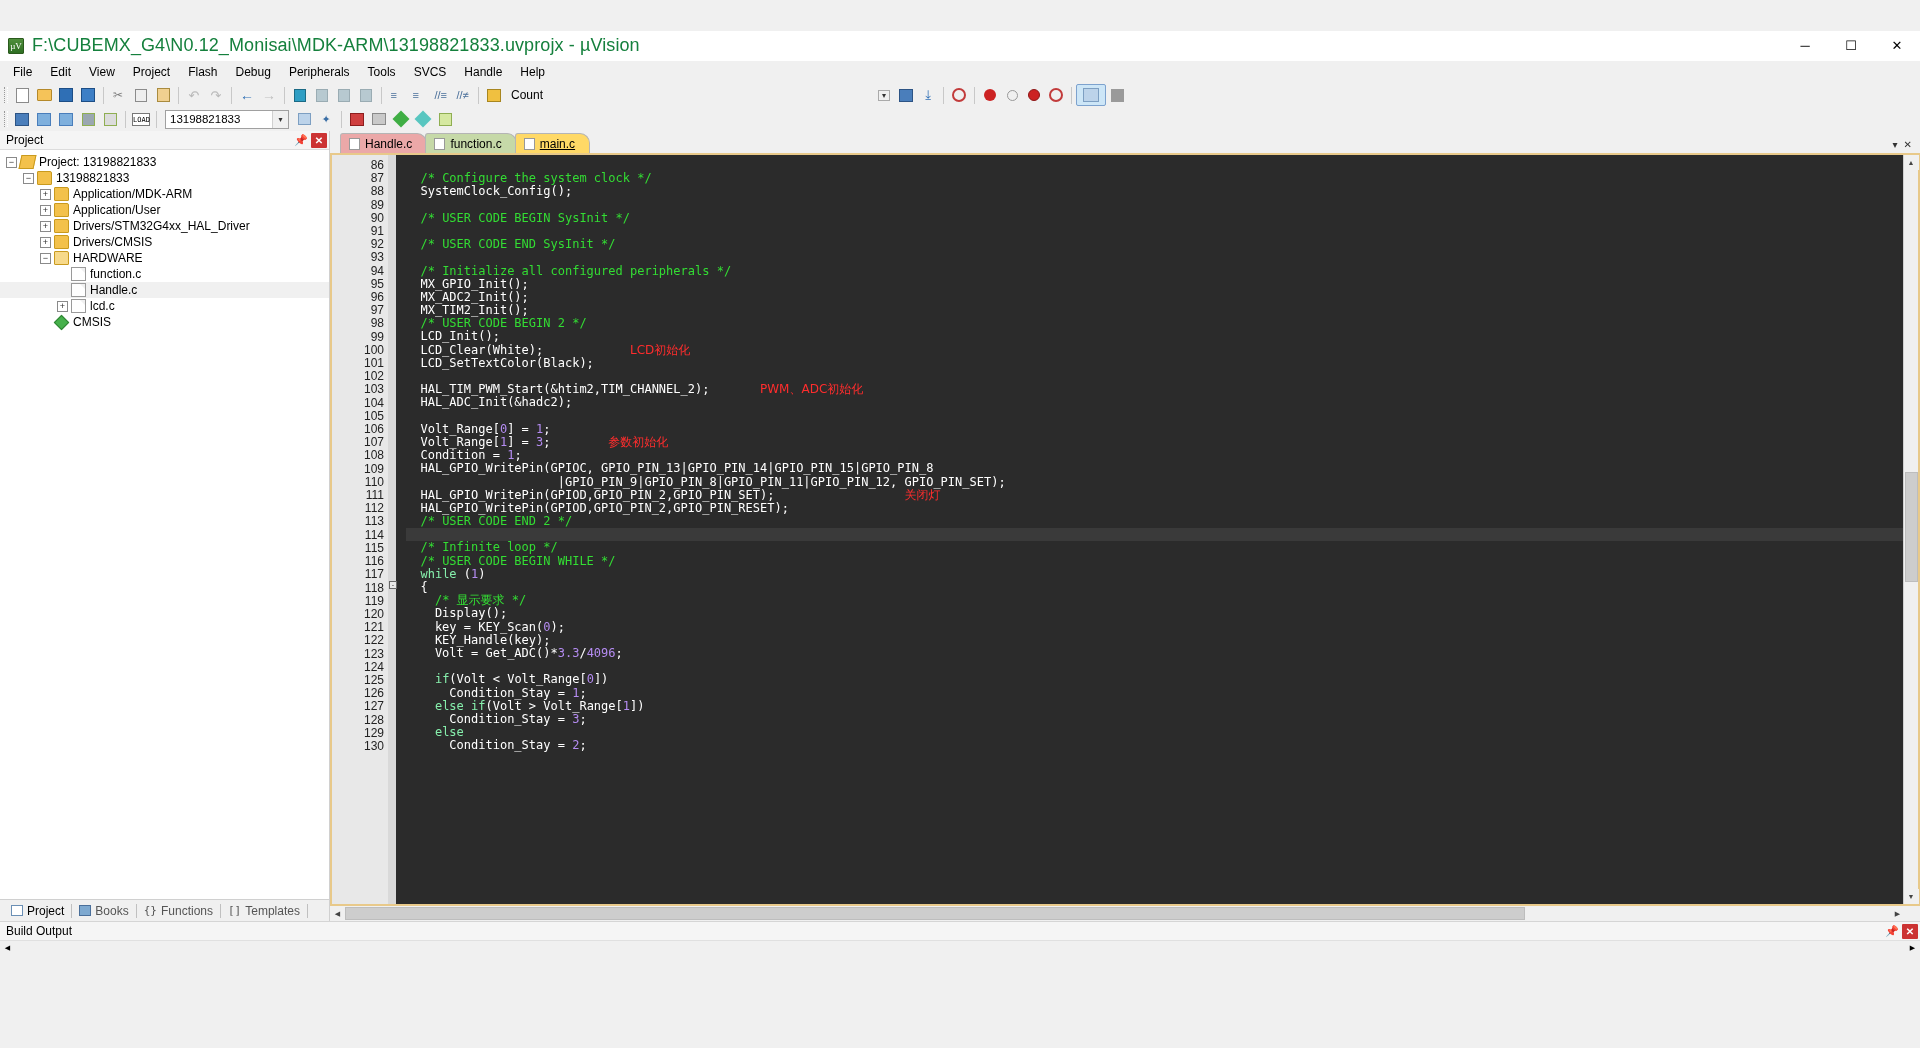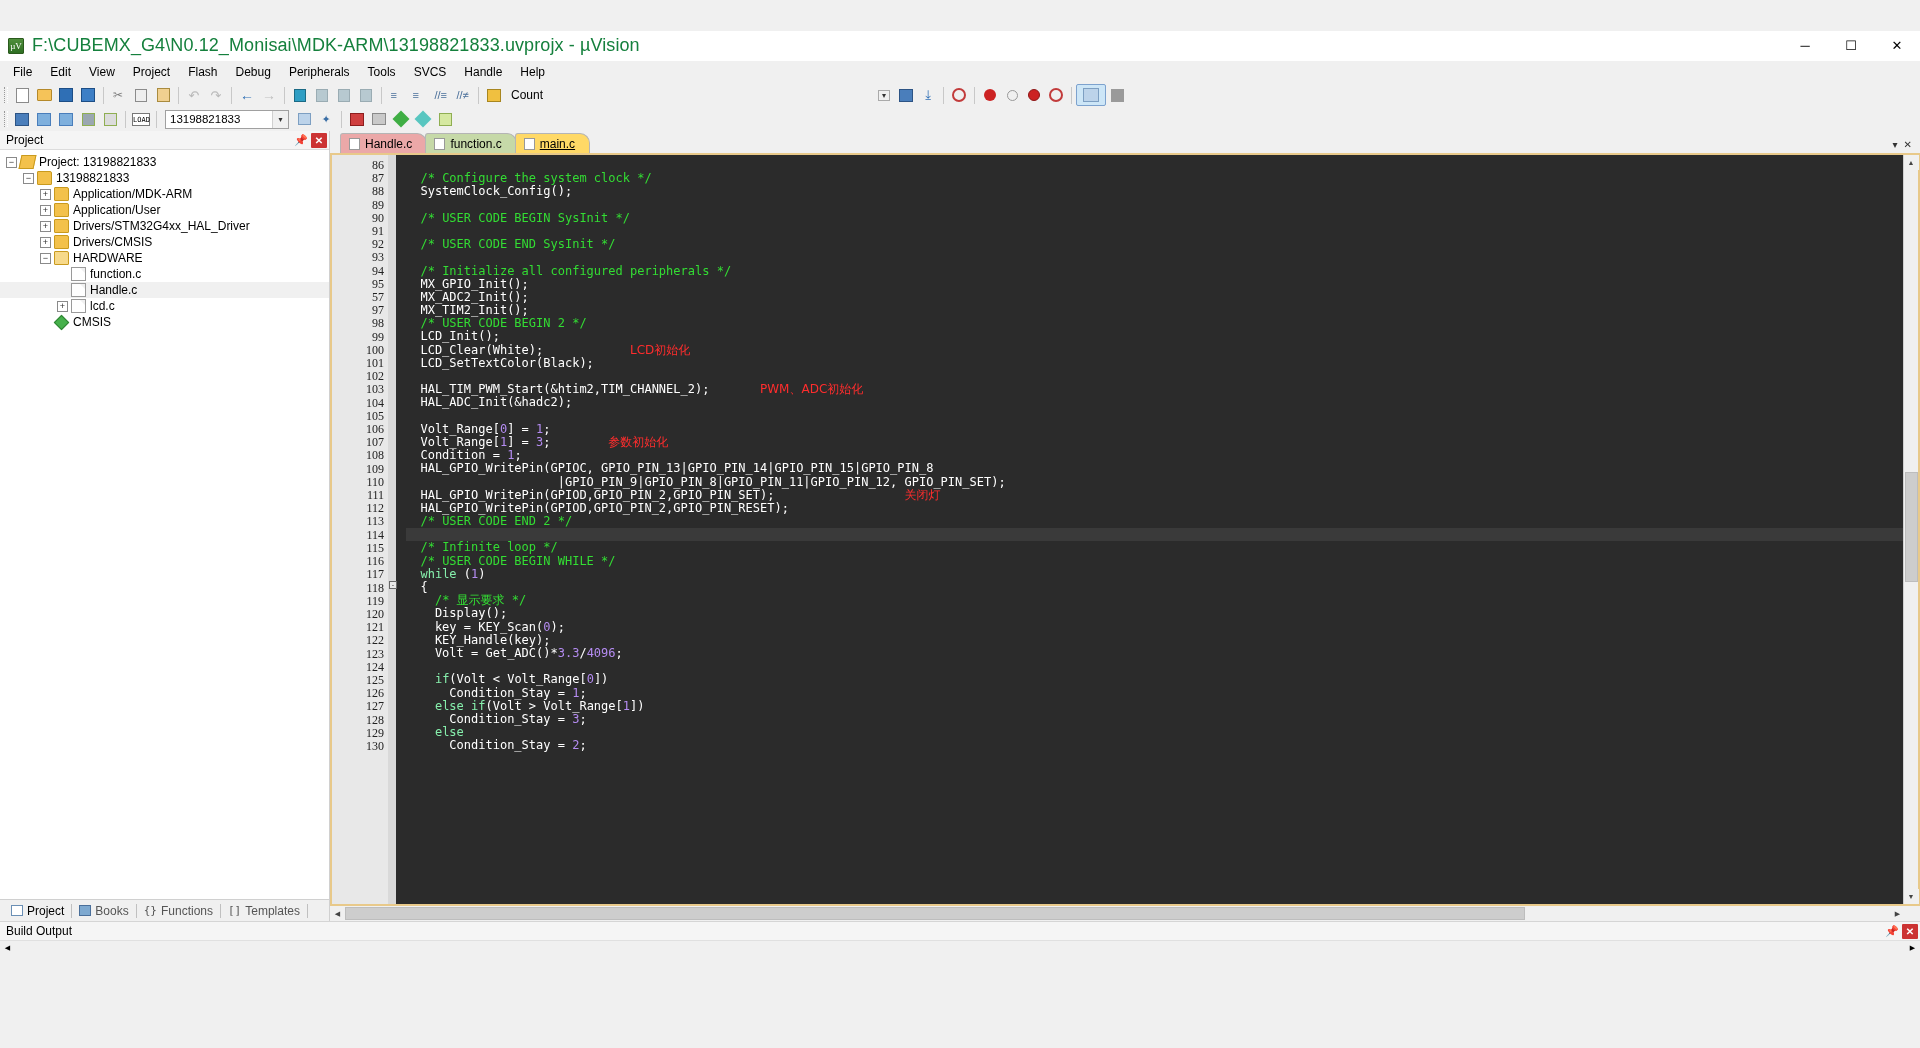--- a/index.html
+++ b/index.html
@@ -145,21 +145,21 @@
   .etab.t-yellow { background: #ffd966; z-index: 3; }
   .etab.active .tlbl { text-decoration: underline; }
   .tabstrip .tab-right { margin-left: auto; display: flex; align-items: center; gap: 6px; padding-right: 8px; padding-bottom: 3px; font-size: 10px; color: #333; }
 
   .editor-wrap { flex: 1; display: flex; min-height: 0; border: 2px solid #e8c98a; background: #2b2b2b; position: relative; }
   .editor {
     flex: 1; display: flex; min-width: 0; background: #2b2b2b; overflow: hidden; position: relative;
   }
   .gutter {
     width: 56px; min-width: 56px; background: #e8e8e8; color: #222;
-    font-family: Liberation Serif, serif; font-size: 12px;
+    font-family: Liberation Sans, sans-serif; font-size: 12px;
     text-align: right; padding: 4px 4px 0 0; line-height: 13.2px; user-select: none;
   }
   .fold-col { width: 10px; min-width: 10px; background: #d9d9d9; border-right: 2px solid #2b2b2b; padding-top: 4px; }
   .fold-col .fmark {
     width: 8px; height: 8px; border: 1px solid #666; background: #e8e8e8;
     font-size: 7px; line-height: 6px; text-align: center; margin-left: 1px; color: #222;
   }
   .code {
     flex: 1; min-width: 0; background: #2b2b2b; color: #ffffff;
     font-family: "DejaVu Sans Mono", monospace; font-size: 12px; line-height: 13.2px;
@@ -543,21 +543,21 @@
               <div>86</div>
               <div>87</div>
               <div>88</div>
               <div>89</div>
               <div>90</div>
               <div>91</div>
               <div>92</div>
               <div>93</div>
               <div>94</div>
               <div>95</div>
-              <div>57</div>
+              <div>96</div>
               <div>97</div>
               <div>98</div>
               <div>99</div>
               <div>100</div>
               <div>101</div>
               <div>102</div>
               <div>103</div>
               <div>104</div>
               <div>105</div>
               <div>106</div>

